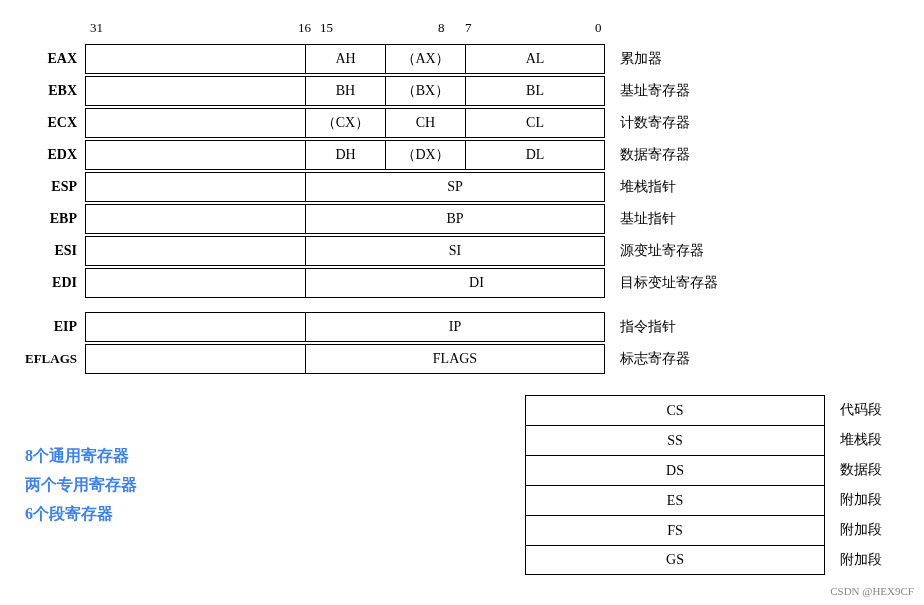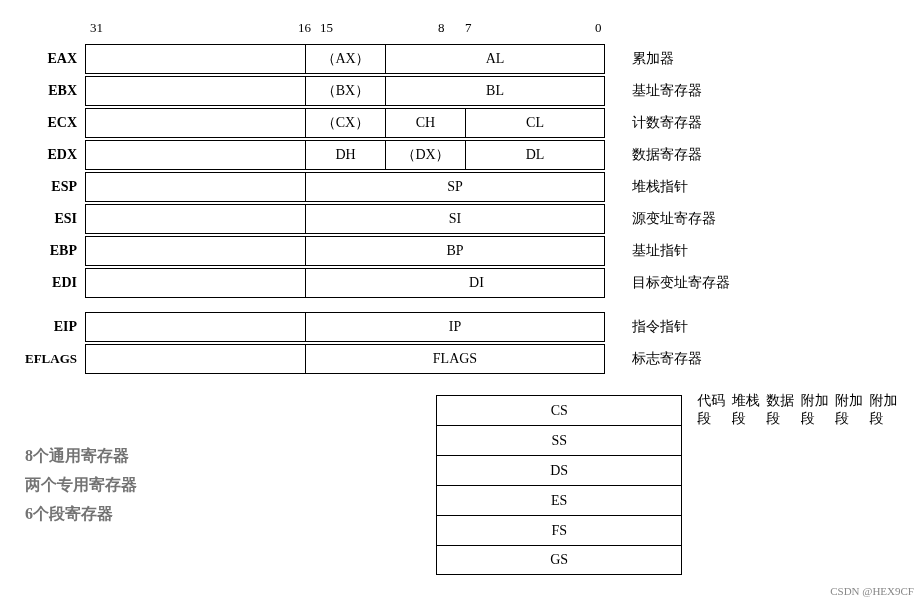--- a/index.html
+++ b/index.html
@@ -39,21 +39,21 @@
       height: 30px;
       border: 1.5px solid #000;
       display: flex;
       align-items: center;
       justify-content: center;
       font-size: 14px;
       position: relative;
     }
 
     .reg-description {
-      margin-left: 27px;
+      margin-left: 15px;
       font-size: 14px;
       min-width: 120px;
     }
 
     
     .inner-cells {
       display: flex;
       width: 100%;
       height: 100%;
     }
@@ -81,33 +81,33 @@
       align-items: center;
       justify-content: center;
       font-size: 14px;
     }
     .seg-cell:last-child {
       border-bottom: 1.5px solid #000;
     }
 
     .seg-descriptions {
       display: flex;
-      flex-direction: row;
+      flex-direction: column;
       margin-left: 15px;
     }
     .seg-desc-item {
       height: 30px;
       display: flex;
       align-items: center;
       font-size: 14px;
     }
     .annotation-text {
       font-size: 16px;
       font-weight: bold;
-      color: #737373;
+      color: #3b82f6;
     }
 
     
     .watermark {
       position: fixed;
       bottom: 8px;
       right: 10px;
       font-size: 11px;
       color: #888;
     }
@@ -154,32 +154,34 @@
 
   <div class="top-area">
 
     <div>
 
       <div class="reg-row">
         <div class="reg-name">EAX</div>
         <div class="reg-cell-left"></div>
         <div class="reg-cell-right">
           <div class="inner-cells">
+            <div class="inner-cell cell-ah">AH</div>
             <div class="inner-cell cell-ax">（AX）</div>
             <div class="inner-cell cell-al">AL</div>
           </div>
         </div>
         <div class="reg-description">累加器</div>
       </div>
 
       <div class="reg-row">
         <div class="reg-name">EBX</div>
         <div class="reg-cell-left"></div>
         <div class="reg-cell-right">
           <div class="inner-cells">
+            <div class="inner-cell cell-ah">BH</div>
             <div class="inner-cell cell-ax">（BX）</div>
             <div class="inner-cell cell-al">BL</div>
           </div>
         </div>
         <div class="reg-description">基址寄存器</div>
       </div>
 
       <div class="reg-row">
         <div class="reg-name">ECX</div>
         <div class="reg-cell-left"></div>
@@ -207,31 +209,31 @@
       </div>
 
       <div class="reg-row">
         <div class="reg-name">ESP</div>
         <div class="reg-cell-left"></div>
         <div class="reg-cell-right" style="display:flex;align-items:center;justify-content:center;">SP</div>
         <div class="reg-description">堆栈指针</div>
       </div>
 
       <div class="reg-row">
+        <div class="reg-name">EBP</div>
+        <div class="reg-cell-left"></div>
+        <div class="reg-cell-right" style="display:flex;align-items:center;justify-content:center;">BP</div>
+        <div class="reg-description">基址指针</div>
+      </div>
+
+      <div class="reg-row">
         <div class="reg-name">ESI</div>
         <div class="reg-cell-left"></div>
         <div class="reg-cell-right" style="display:flex;align-items:center;justify-content:center;">SI</div>
         <div class="reg-description">源变址寄存器</div>
-      </div>
-
-      <div class="reg-row">
-        <div class="reg-name">EBP</div>
-        <div class="reg-cell-left"></div>
-        <div class="reg-cell-right" style="display:flex;align-items:center;justify-content:center;">BP</div>
-        <div class="reg-description">基址指针</div>
       </div>
 
       <div class="reg-row">
         <div class="reg-name">EDI</div>
         <div class="reg-cell-left"></div>
         <div class="reg-cell-right" style="display:flex;align-items:center;justify-content:center;padding-left:43px;">DI</div>
         <div class="reg-description">目标变址寄存器</div>
       </div>
     </div>
 

